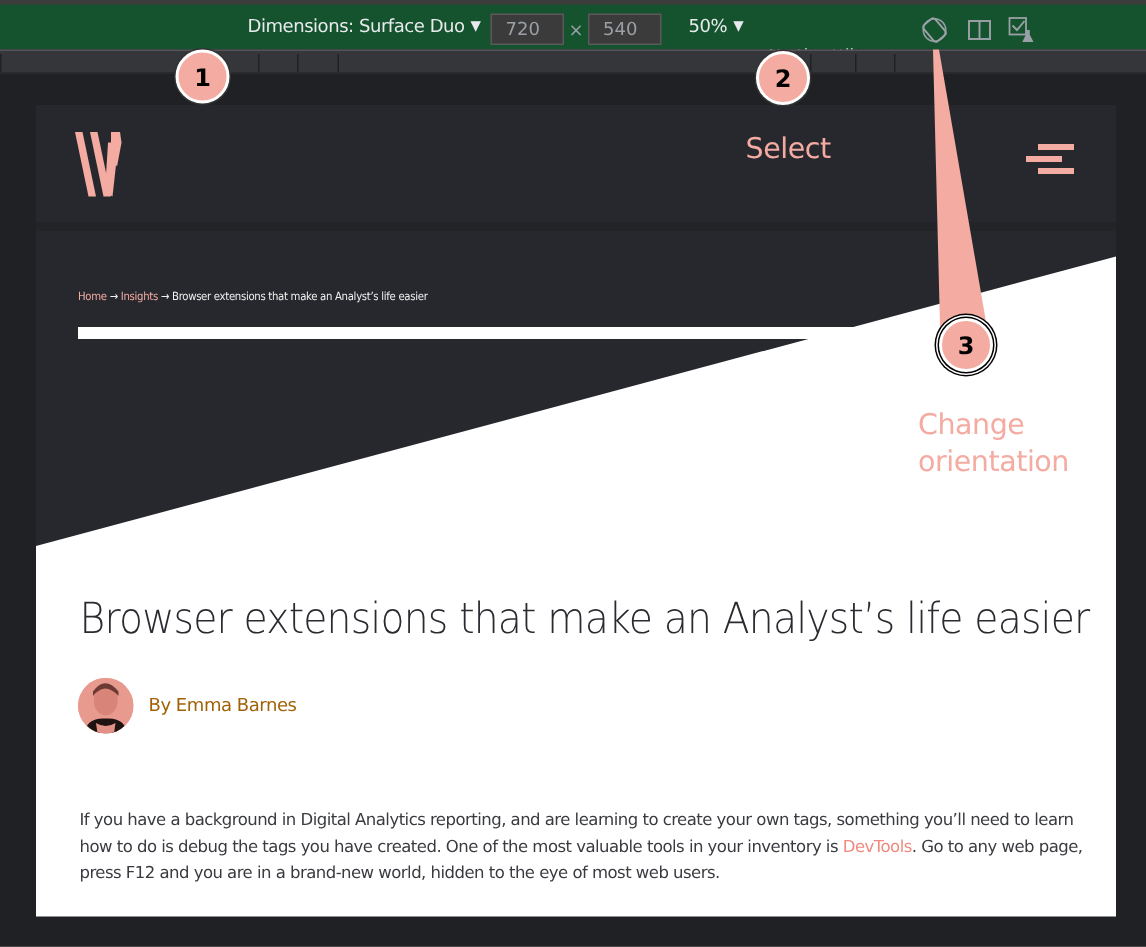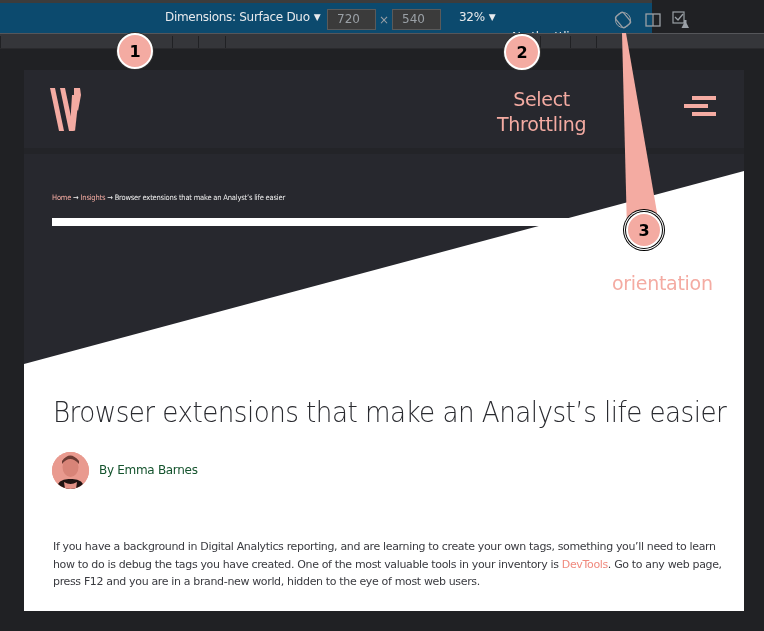--- a/index.html
+++ b/index.html
@@ -1,20 +1,20 @@
 <!DOCTYPE html>
 <html><head>
 <meta charset="utf-8">
 <style>
   * { box-sizing: border-box; margin: 0; padding: 0; }
   html, body { width: 764px; height: 631px; overflow: hidden; background: #202124; font-family: "Liberation Sans", "DejaVu Sans", sans-serif; }
   #root { position: relative; width: 764px; height: 631px; background: #202124; }
 
   
-  .toolbar { position: absolute; left: 0; top: 0; width: 652px; height: 33px; background: #0c4a6e; border-top: 3px solid #3c3c3c; }
+  .toolbar { position: absolute; left: 0; top: 0; width: 764px; height: 33px; background: #14532d; border-top: 3px solid #3c3c3c; }
   .tb-item { position: absolute; top: 7px; font-size: 12px; color: #e8eaed; white-space: nowrap; font-family: "DejaVu Sans", sans-serif; letter-spacing: -0.3px; }
   .tb-item .caret { font-size: 9px; margin-left: 4px; vertical-align: 1px; }
   .dim-input { position: absolute; top: 6px; width: 49px; height: 21px; background: #3b3b3b; border: 1px solid #5a5a5a; color: #9aa0a6; font-size: 12px; padding: 2px 0 0 9px; font-family: "DejaVu Sans", sans-serif; }
   .dim-x { position: absolute; top: 10px; left: 379px; color: #9aa0a6; font-size: 12px; font-family: "DejaVu Sans", sans-serif; }
   .tb-icon { position: absolute; top: 8px; width: 18px; height: 18px; }
 
   
   .ruler { position: absolute; left: 0; top: 33px; width: 764px; height: 16px; background: #35363a; border-top: 1px solid #55565a; border-bottom: 1px solid #2a2a2d; }
   .ruler .seg { position: absolute; top: 2px; height: 12px; border-left: 1px solid #202124; }
 
@@ -26,21 +26,21 @@
   .logo { position: absolute; left: 26px; top: 15px; width: 36px; height: 50px; }
   .hamburger { position: absolute; left: 660px; top: 26px; width: 34px; height: 22px; }
   .hamburger span { position: absolute; height: 4px; background: #f4aba2; }
 
   .breadcrumb { position: absolute; left: 28px; top: 123px; font-size: 7.5px; color: #f0f0f0; white-space: nowrap; font-family: "DejaVu Sans Condensed", "DejaVu Sans", sans-serif; letter-spacing: -0.2px; }
   .breadcrumb .crumb-link { color: #f4aba2; }
   .white-bar { position: absolute; left: 28px; top: 148px; width: 520px; height: 8px; background: #ffffff; }
 
   .article-title { position: absolute; left: 29px; top: 326px; font-size: 28.5px; color: #2a2b30; white-space: nowrap; letter-spacing: -0.6px; font-family: "DejaVu Sans", sans-serif; font-weight: 300; transform: scaleX(0.92); transform-origin: left; }
   .avatar { position: absolute; left: 28px; top: 382px; width: 37px; height: 37px; border-radius: 50%; overflow: hidden; background: #e7998e; }
-  .author { position: absolute; left: 75px; top: 393px; font-size: 12px; color: #14532d; font-family: "DejaVu Sans", sans-serif; letter-spacing: -0.3px; }
+  .author { position: absolute; left: 75px; top: 393px; font-size: 12px; color: #a16207; font-family: "DejaVu Sans", sans-serif; letter-spacing: -0.3px; }
   .body-text { position: absolute; left: 29px; top: 468px; width: 680px; font-size: 11px; line-height: 17.5px; color: #3a3b40; font-family: "DejaVu Sans", sans-serif; letter-spacing: -0.35px; }
   .body-text .link { color: #f08a7e; }
 
   
   .callout { position: absolute; width: 36px; height: 36px; border-radius: 50%; background: #f4aba2; border: 2px solid #ffffff; box-shadow: 0 0 0 1px #333; display: flex; align-items: center; justify-content: center; font-weight: bold; font-size: 16px; color: #000; font-family: "DejaVu Sans", sans-serif; }
   .callout.double { box-shadow: 0 0 0 1px #000, 0 0 0 2px #fff, 0 0 0 3px #000; }
   .ann-text { position: absolute; font-size: 19px; line-height: 25px; color: #f4aba2; font-family: "DejaVu Sans", sans-serif; letter-spacing: -0.3px; }
   .pointer { position: absolute; left: 0; top: 0; width: 764px; height: 631px; pointer-events: none; }
 </style>
 </head>
@@ -49,21 +49,21 @@
 <div id="root">
 
   <div class="toolbar">
     <div class="tb-item" style="left:165px;">
       <span>Dimensions: Surface Duo</span><span class="caret">▼</span>
     </div>
     <div class="dim-input" style="left:327px;">720</div>
     <div class="dim-x">×</div>
     <div class="dim-input" style="left:392px;">540</div>
     <div class="tb-item" style="left:459px;">
-      <span>32%</span><span class="caret">▼</span>
+      <span>50%</span><span class="caret">▼</span>
     </div>
     <div class="tb-item" style="left:512px;margin-top:20px;">
       <span>No throttling</span><span class="caret">▼</span>
     </div>
     <svg class="tb-icon" style="left:614px;" viewBox="0 0 18 18">
       <rect x="4" y="2" width="10" height="14" rx="2" transform="rotate(-40 9 9)" fill="none" stroke="#9aa0a6" stroke-width="1.3"></rect>
       <circle cx="9" cy="9" r="7.5" fill="none" stroke="#9aa0a6" stroke-width="1"></circle>
     </svg>
     <svg class="tb-icon" style="left:644px;" viewBox="0 0 18 18">
       <rect x="2" y="3" width="14" height="12" fill="none" stroke="#9aa0a6" stroke-width="1.3"></rect>
@@ -133,20 +133,20 @@
 
   <svg class="pointer" viewBox="0 0 764 631">
     <polygon points="622,33 626,33 660,230 627,230" fill="#f4aba2"></polygon>
   </svg>
 
   <div class="callout" style="left:117px;top:33px;">1</div>
 
   <div class="callout" style="left:504px;top:34px;">2</div>
   <div class="ann-text" style="left:497px;top:87px;text-align:center;">
     <div>Select</div>
-    <div>Throttling</div>
   </div>
 
   <div class="callout double" style="left:626px;top:212px;">3</div>
   <div class="ann-text" style="left:612px;top:271px;">
+    <div>Change</div>
     <div>orientation</div>
   </div>
 </div>
 
 </body></html>

